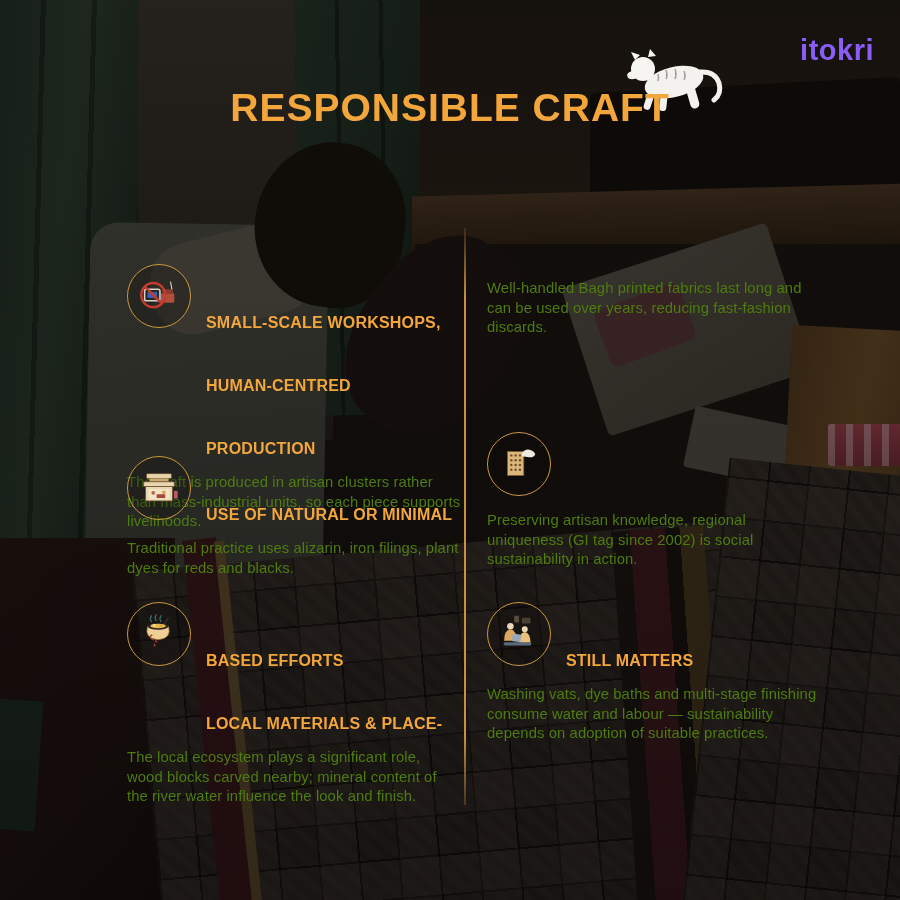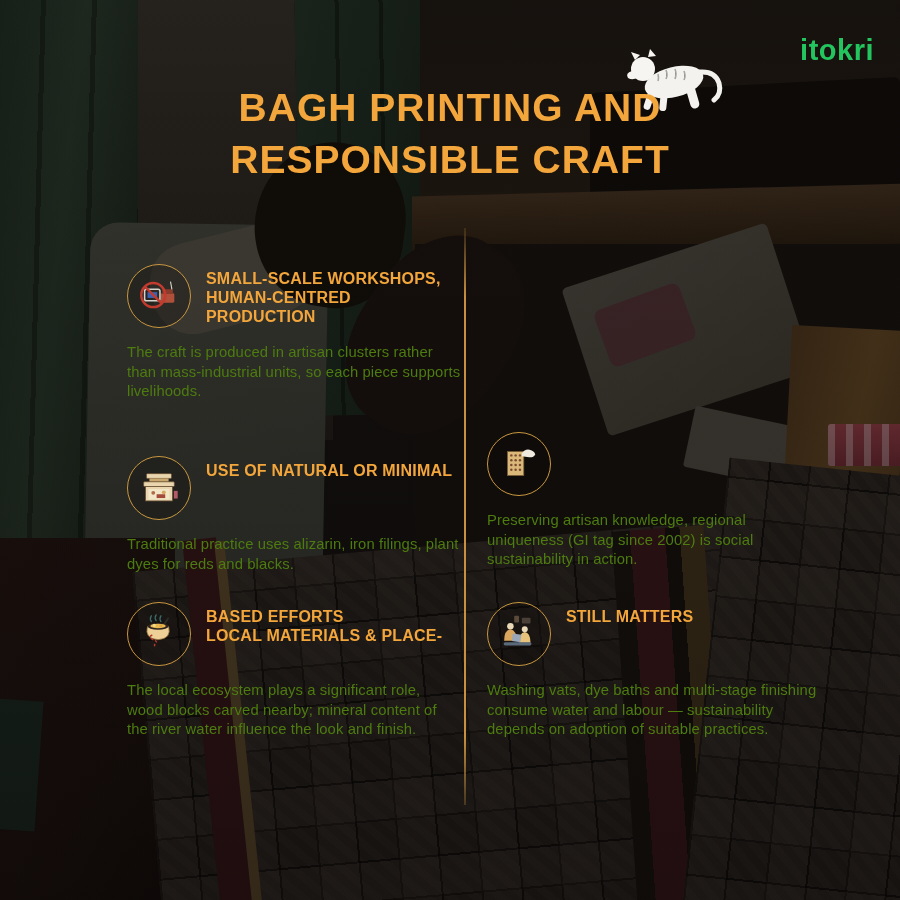--- a/index.html
+++ b/index.html
@@ -65,33 +65,33 @@
   .green-bit{left:-6px;top:700px;width:45px;height:130px;transform:rotate(4deg);
     background:#1d2f26;}
   #overlay{position:absolute;inset:0;z-index:1;
     background:linear-gradient(180deg,rgba(12,9,7,.40) 0%,rgba(10,8,6,.46) 55%,rgba(8,6,5,.56) 100%);}
   
   #content{position:absolute;inset:0;z-index:3;}
   .title-wrap{left:0;right:0;top:82px;text-align:center;z-index:2;}
   .title-line{color:#F3A63B;font-size:39px;font-weight:800;letter-spacing:1px;
     line-height:52px;text-transform:uppercase;}
   .tiger{left:618px;top:44px;width:110px;height:84px;z-index:1;}
-  .brand{right:26px;top:34px;color:#22c55e;font-size:29px;font-weight:800;
+  .brand{right:26px;top:34px;color:#8b5cf6;font-size:29px;font-weight:800;
     letter-spacing:.5px;}
   .divider{left:464px;top:228px;width:2px;height:577px;
     background:linear-gradient(180deg,rgba(201,145,63,.15) 0%,#C9913F 12%,#C9913F 88%,rgba(201,145,63,.25) 100%);}
   .card{position:absolute;width:338px;}
   .card-head{display:flex;gap:15px;align-items:flex-start;}
   .icon-circle{width:62px;height:62px;border-radius:50%;flex:0 0 auto;
     border:1.6px solid #C9973F;display:flex;align-items:center;justify-content:center;
     background:rgba(10,8,6,.25);}
   .icon-circle svg{width:46px;height:46px;}
   .card-title{margin:5px 0 0 0;color:#F3A63B;font-size:16px;font-weight:800;
     letter-spacing:.2px;line-height:19px;text-transform:uppercase;}
-  .card-title .tl{display:block;}
+  .card-title .tl{display:block;margin-top:44px;}
   .card-body{margin:15px 0 0 0;color:#4d7c0f;font-size:14.8px;line-height:19.5px;
     letter-spacing:.1px;}
 </style>
 </head>
 <body>
 
 <div id="photo">
   <div class="abs door-a"></div>
   <div class="abs wall-a"></div>
   <div class="abs door-b"></div>
@@ -134,21 +134,20 @@
       <g stroke="#8f8d88" stroke-width="1.6" opacity=".75">
         <path d="M48 26 q2 5 0 9"></path>
           <path d="M57 25 q2 5 0 10"></path>
         <path d="M66 27 q2 5 0 9"></path>
           <path d="M40 30 q1 4 0 7"></path>
       </g>
     </svg>
   </div>
 
   <div class="abs title-wrap">
-    <div class="title-line">BAGH PRINTING AND</div>
     <div class="title-line">RESPONSIBLE CRAFT</div>
   </div>
 
   <div class="abs brand">itokri</div>
 
   <div class="abs divider"></div>
 
   <section class="card" style="left:127px;top:264px;">
     <div class="card-head">
       <div class="icon-circle">
@@ -165,20 +164,21 @@
       <h3 class="card-title">
         <span class="tl">SMALL-SCALE WORKSHOPS,</span>
         <span class="tl">HUMAN-CENTRED</span>
         <span class="tl">PRODUCTION</span>
       </h3>
     </div>
     <p class="card-body">The craft is produced in artisan clusters rather than mass-industrial units, so each piece supports livelihoods.</p>
   </section>
 
   <section class="card" style="left:487px;top:264px;width:332px;">
+    <p class="card-body">Well-handled Bagh printed fabrics last long and can be used over years, reducing fast-fashion discards.</p>
   </section>
 
   <section class="card" style="left:127px;top:456px;">
     <div class="card-head">
       <div class="icon-circle">
         <svg viewBox="0 0 48 48">
           <rect x="11" y="9" width="26" height="5" rx="1" fill="#e9d6ae" stroke="#6b5032" stroke-width="0.8"></rect>
           <rect x="14" y="14" width="20" height="3.5" fill="#caa96f"></rect>
           <rect x="8" y="17.5" width="32" height="5" rx="1" fill="#e9d6ae" stroke="#6b5032" stroke-width="0.8"></rect>
           <rect x="10" y="22.5" width="28" height="15" fill="#e9d6ae" stroke="#6b5032" stroke-width="0.8"></rect>

